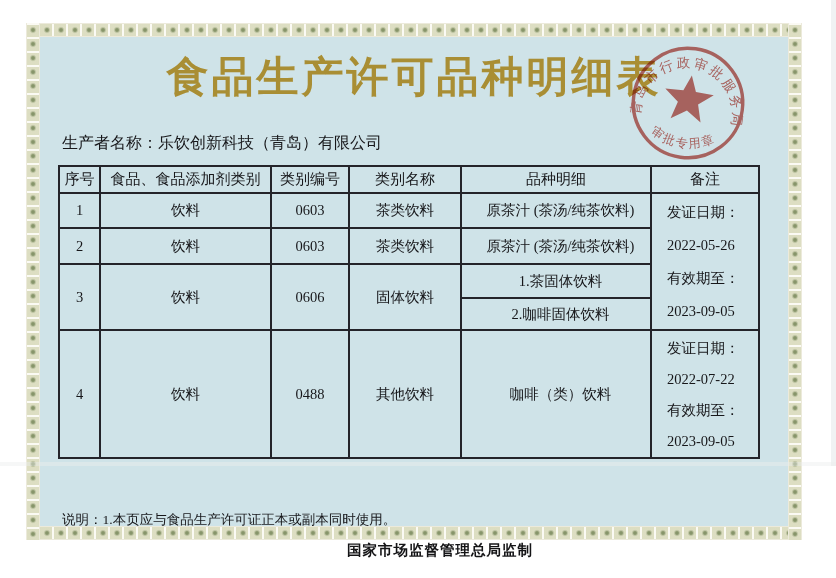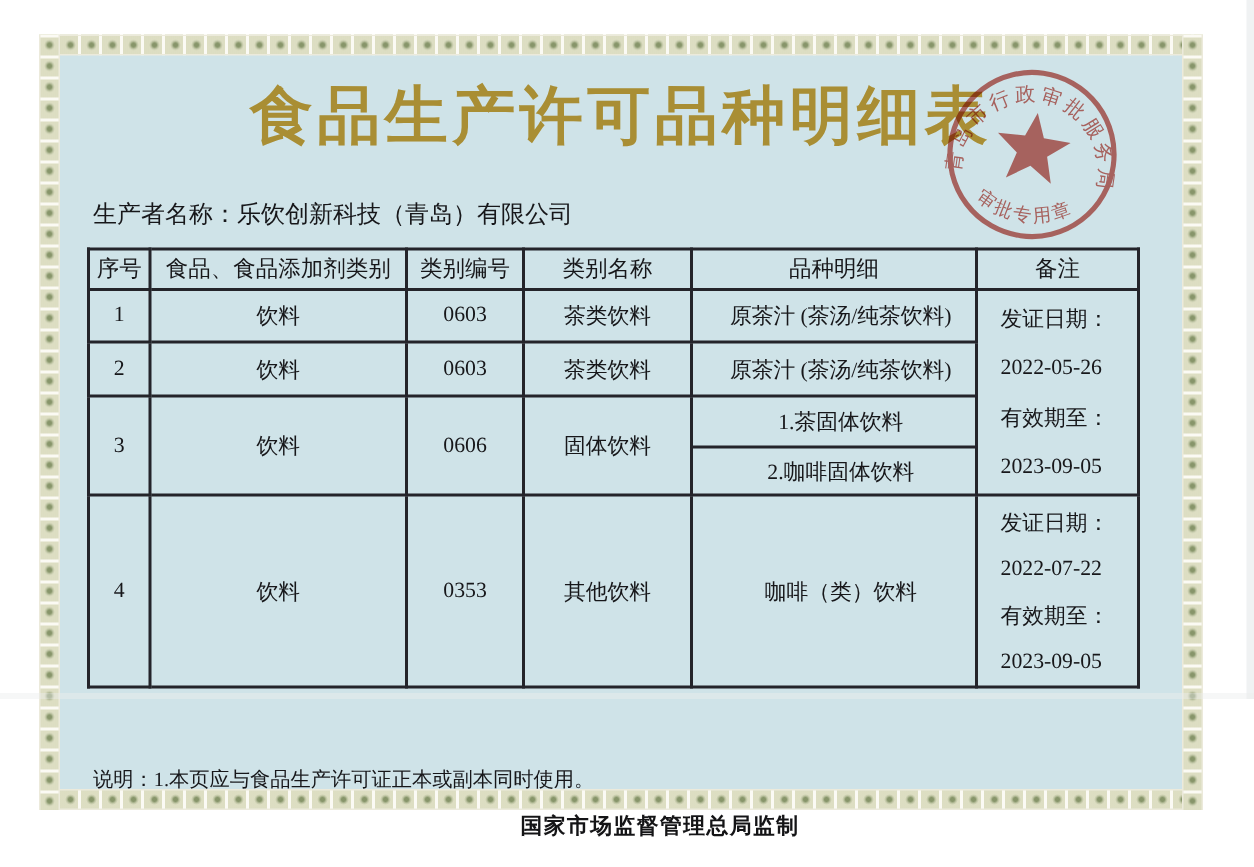--- a/index.html
+++ b/index.html
@@ -137,21 +137,21 @@
         <td rowspan="2">0606</td>
         <td rowspan="2">固体饮料</td>
         <td class="cell-detail">1.茶固体饮料</td>
       </tr>
       <tr style="height:32px">
         <td class="cell-detail">2.咖啡固体饮料</td>
       </tr>
       <tr style="height:128px">
         <td>4</td>
         <td>饮料</td>
-        <td>0353</td>
+        <td>0488</td>
         <td>其他饮料</td>
         <td class="cell-detail">咖啡（类）饮料</td>
         <td class="cell-remark">
           <div class="remark-box remark-box-b">
             <span>发证日期：</span>
             <span>2022-07-22</span>
             <span>有效期至：</span>
             <span>2023-09-05</span>
           </div>
         </td>

